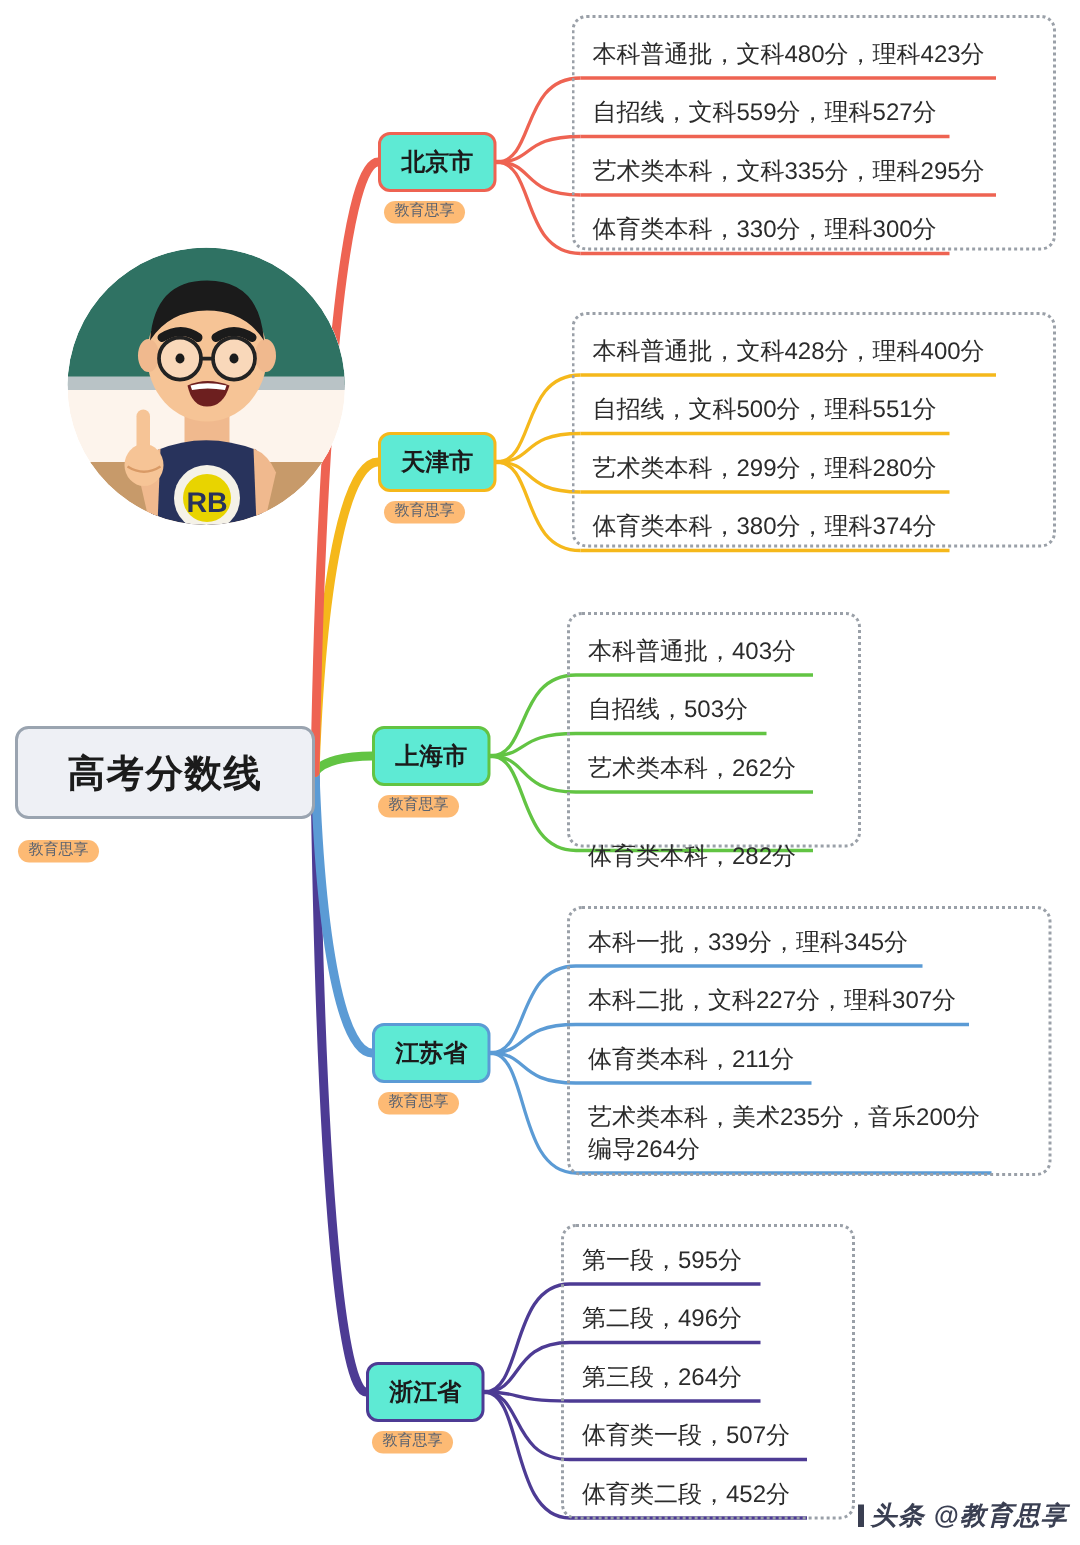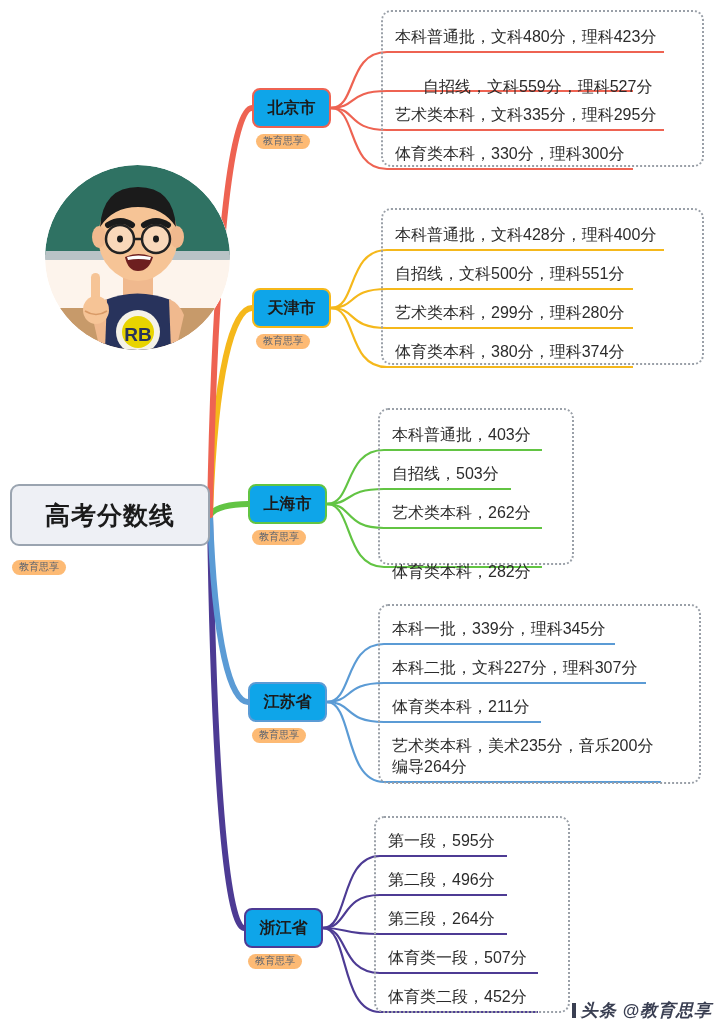--- a/index.html
+++ b/index.html
@@ -29,21 +29,21 @@
     display:flex; align-items:center; justify-content:center;
     z-index:5;
   }
   .root-node .txt{
     font-size:25px; font-weight:bold; color:#1b1b1b; letter-spacing:1px;
   }
 
   
   .branch{
     position:absolute; z-index:5;
-    width:79px; height:40px; border-radius:8px; background:#0ea5e9;
+    width:79px; height:40px; border-radius:8px; background:#5eead4;
     border:2px solid #d946ef; display:flex; align-items:center; justify-content:center;text-align:center;
   }
   .branch .txt{ font-size:16px; font-weight:bold; color:#1b1b1b; }
 
   
   .tag{
     position:absolute; z-index:6;
     background:#fdba74; color:#5d6470;
     font-size:10px; border-radius:9px;
     padding:2px 7px 3px 7px; white-space:nowrap;
@@ -191,21 +191,21 @@
   <div class="wm">
     <span class="bar"></span><span>头条 @教育思享</span>
   </div>
 
 <div class="group" style="left: 381px; top: 10px; width: 323px; height: 157px;"></div>
     <div class="branch" style="left: 252px; top: 88px; border-color: rgb(238, 99, 82);">
       <span class="txt">北京市</span>
     </div>
     <div class="tag" style="left: 256px; top: 134px;">教育思享</div>
     <div class="item" style="left: 395px; top: 26px;">本科普通批，文科480分，理科423分</div>
-    <div class="item" style="left: 395px; top: 76px; margin-left: 28px;">自招线，文科559分，理科527分</div>
+    <div class="item" style="left: 395px; top: 65px;">自招线，文科559分，理科527分</div>
     <div class="item" style="left: 395px; top: 104px;">艺术类本科，文科335分，理科295分</div>
     <div class="item" style="left: 395px; top: 143px;">体育类本科，330分，理科300分</div>
     <div class="group" style="left: 381px; top: 208px; width: 323px; height: 157px;"></div>
     <div class="branch" style="left: 252px; top: 288px; border-color: rgb(245, 184, 27);">
       <span class="txt">天津市</span>
     </div>
     <div class="tag" style="left: 256px; top: 334px;">教育思享</div>
     <div class="item" style="left: 395px; top: 224px;">本科普通批，文科428分，理科400分</div>
     <div class="item" style="left: 395px; top: 263px;">自招线，文科500分，理科551分</div>
     <div class="item" style="left: 395px; top: 302px;">艺术类本科，299分，理科280分</div>

